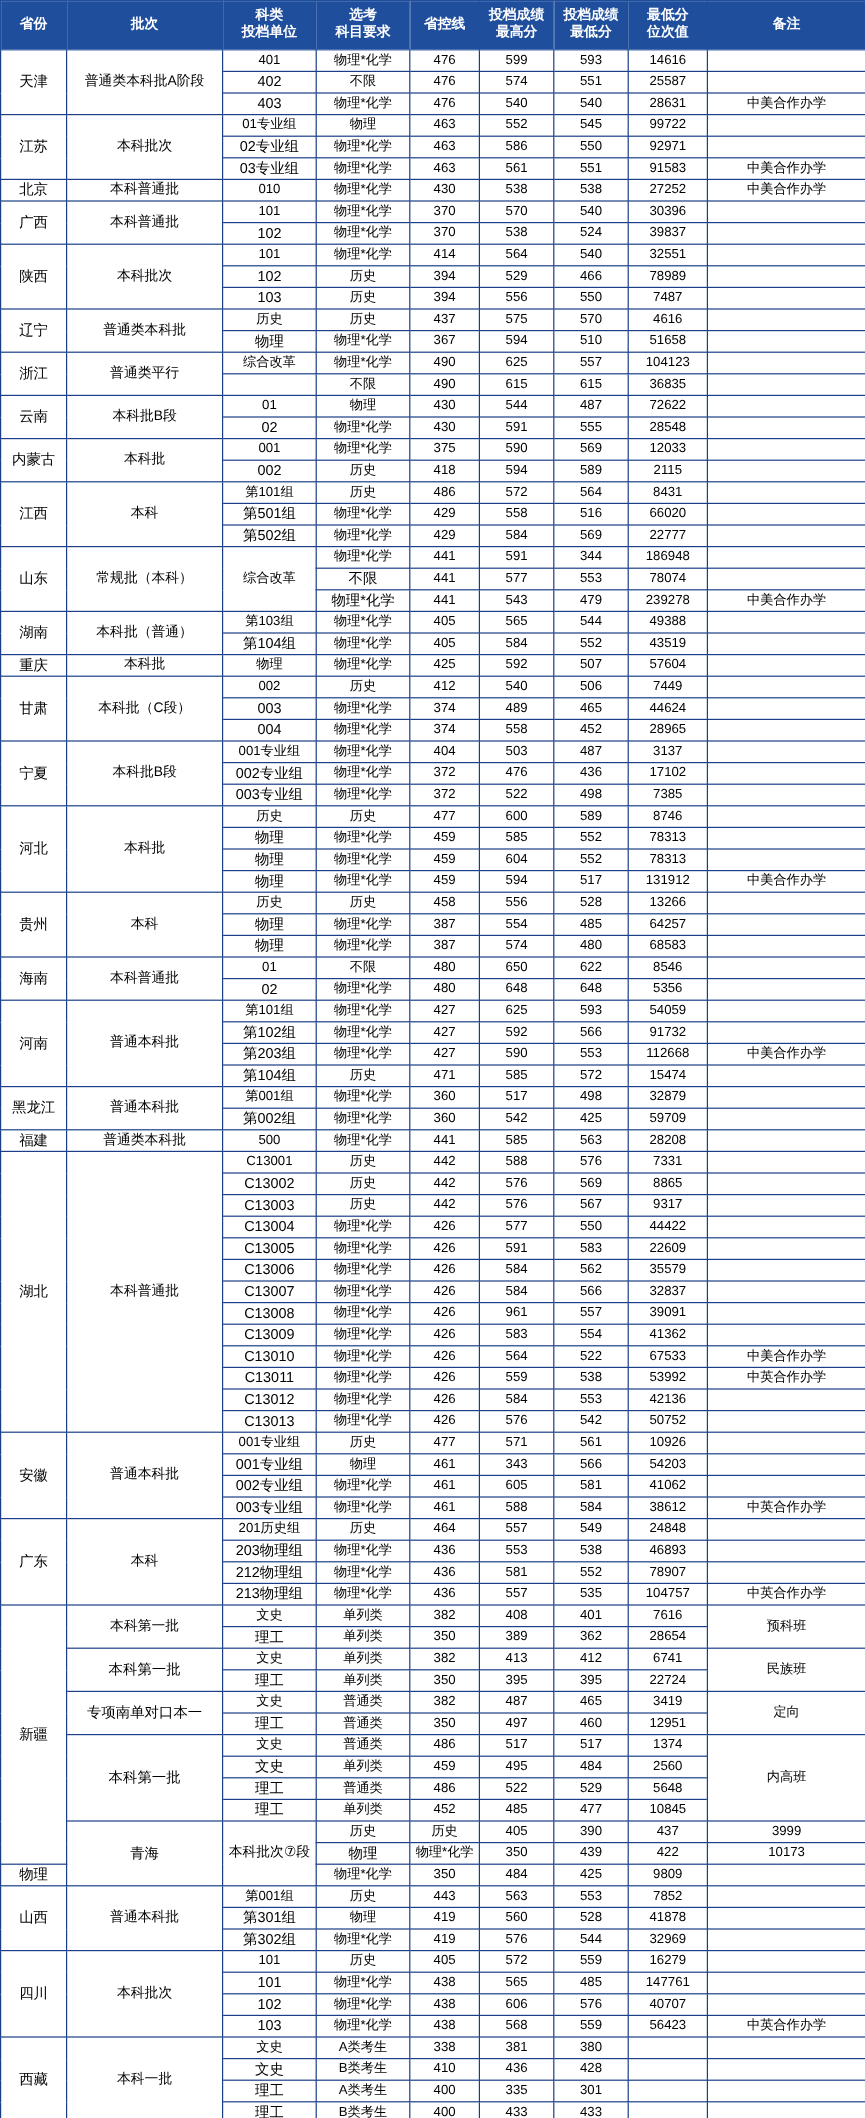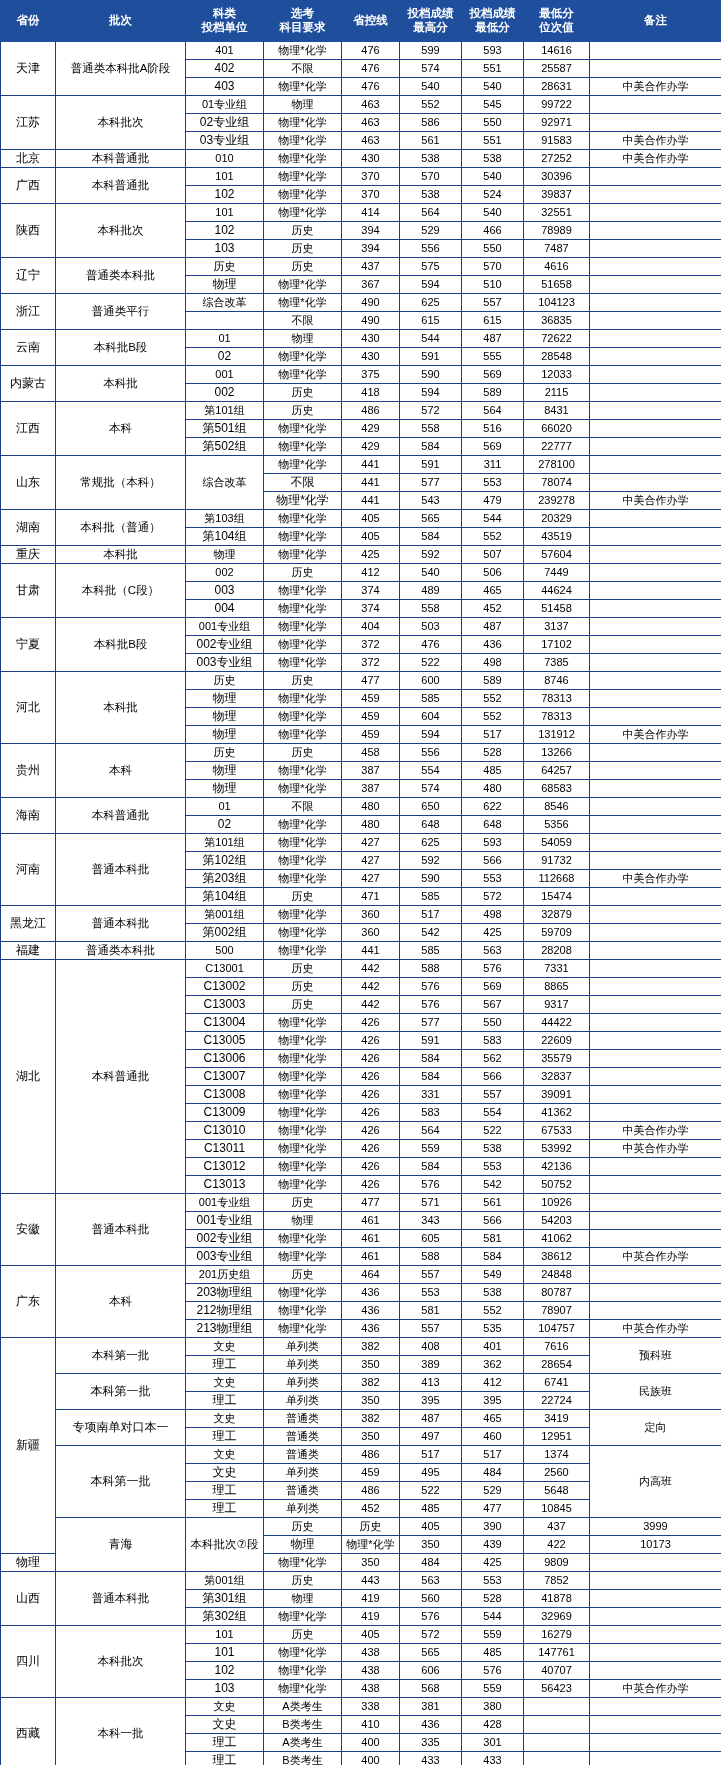--- a/index.html
+++ b/index.html
@@ -322,22 +322,22 @@
           <td>22777</td>
           <td class="note"></td>
         </tr>
         <tr>
           <td rowspan="3" class="prov">山东</td>
           <td rowspan="3" class="batch">常规批（本科）</td>
           <td rowspan="3">综合改革</td>
           <td>物理*化学</td>
           <td>441</td>
           <td>591</td>
-          <td>311</td>
-          <td>278100</td>
+          <td>344</td>
+          <td>186948</td>
           <td class="note"></td>
         </tr>
         <tr>
           <td>不限</td>
           <td>441</td>
           <td>577</td>
           <td>553</td>
           <td>78074</td>
           <td class="note"></td>
         </tr>
@@ -350,21 +350,21 @@
           <td class="note">中美合作办学</td>
         </tr>
         <tr>
           <td rowspan="2" class="prov">湖南</td>
           <td rowspan="2" class="batch">本科批（普通）</td>
           <td>第103组</td>
           <td>物理*化学</td>
           <td>405</td>
           <td>565</td>
           <td>544</td>
-          <td>20329</td>
+          <td>49388</td>
           <td class="note"></td>
         </tr>
         <tr>
           <td>第104组</td>
           <td>物理*化学</td>
           <td>405</td>
           <td>584</td>
           <td>552</td>
           <td>43519</td>
           <td class="note"></td>
@@ -399,21 +399,21 @@
           <td>465</td>
           <td>44624</td>
           <td class="note"></td>
         </tr>
         <tr>
           <td>004</td>
           <td>物理*化学</td>
           <td>374</td>
           <td>558</td>
           <td>452</td>
-          <td>51458</td>
+          <td>28965</td>
           <td class="note"></td>
         </tr>
         <tr>
           <td rowspan="3" class="prov">宁夏</td>
           <td rowspan="3" class="batch">本科批B段</td>
           <td>001专业组</td>
           <td>物理*化学</td>
           <td>404</td>
           <td>503</td>
           <td>487</td>
@@ -656,21 +656,21 @@
           <td>426</td>
           <td>584</td>
           <td>566</td>
           <td>32837</td>
           <td class="note"></td>
         </tr>
         <tr>
           <td>C13008</td>
           <td>物理*化学</td>
           <td>426</td>
-          <td>331</td>
+          <td>961</td>
           <td>557</td>
           <td>39091</td>
           <td class="note"></td>
         </tr>
         <tr>
           <td>C13009</td>
           <td>物理*化学</td>
           <td>426</td>
           <td>583</td>
           <td>554</td>
@@ -761,21 +761,21 @@
           <td>549</td>
           <td>24848</td>
           <td class="note"></td>
         </tr>
         <tr>
           <td>203物理组</td>
           <td>物理*化学</td>
           <td>436</td>
           <td>553</td>
           <td>538</td>
-          <td>80787</td>
+          <td>46893</td>
           <td class="note"></td>
         </tr>
         <tr>
           <td>212物理组</td>
           <td>物理*化学</td>
           <td>436</td>
           <td>581</td>
           <td>552</td>
           <td>78907</td>
           <td class="note"></td>

